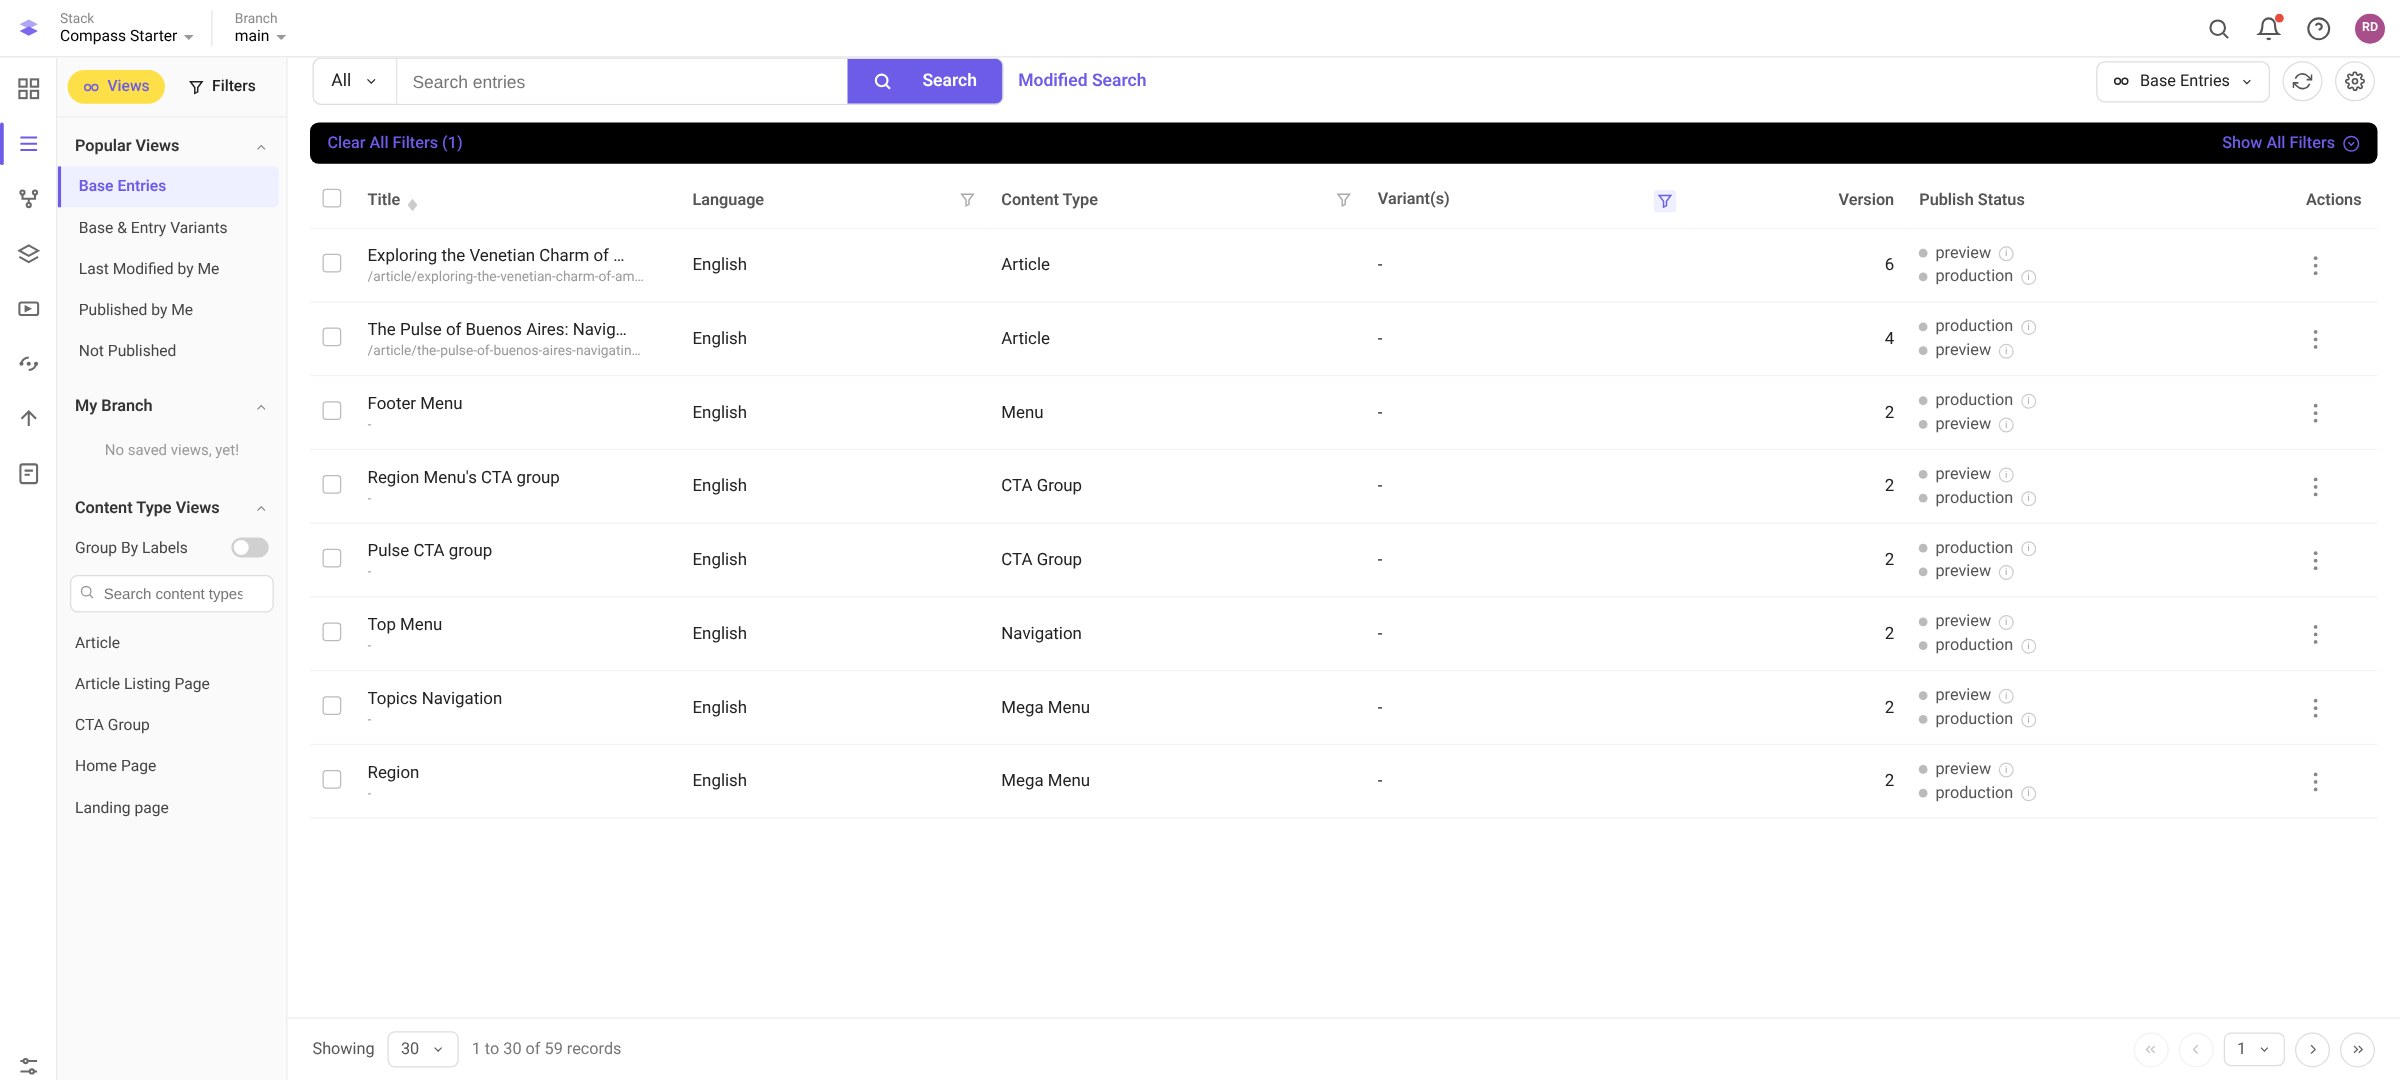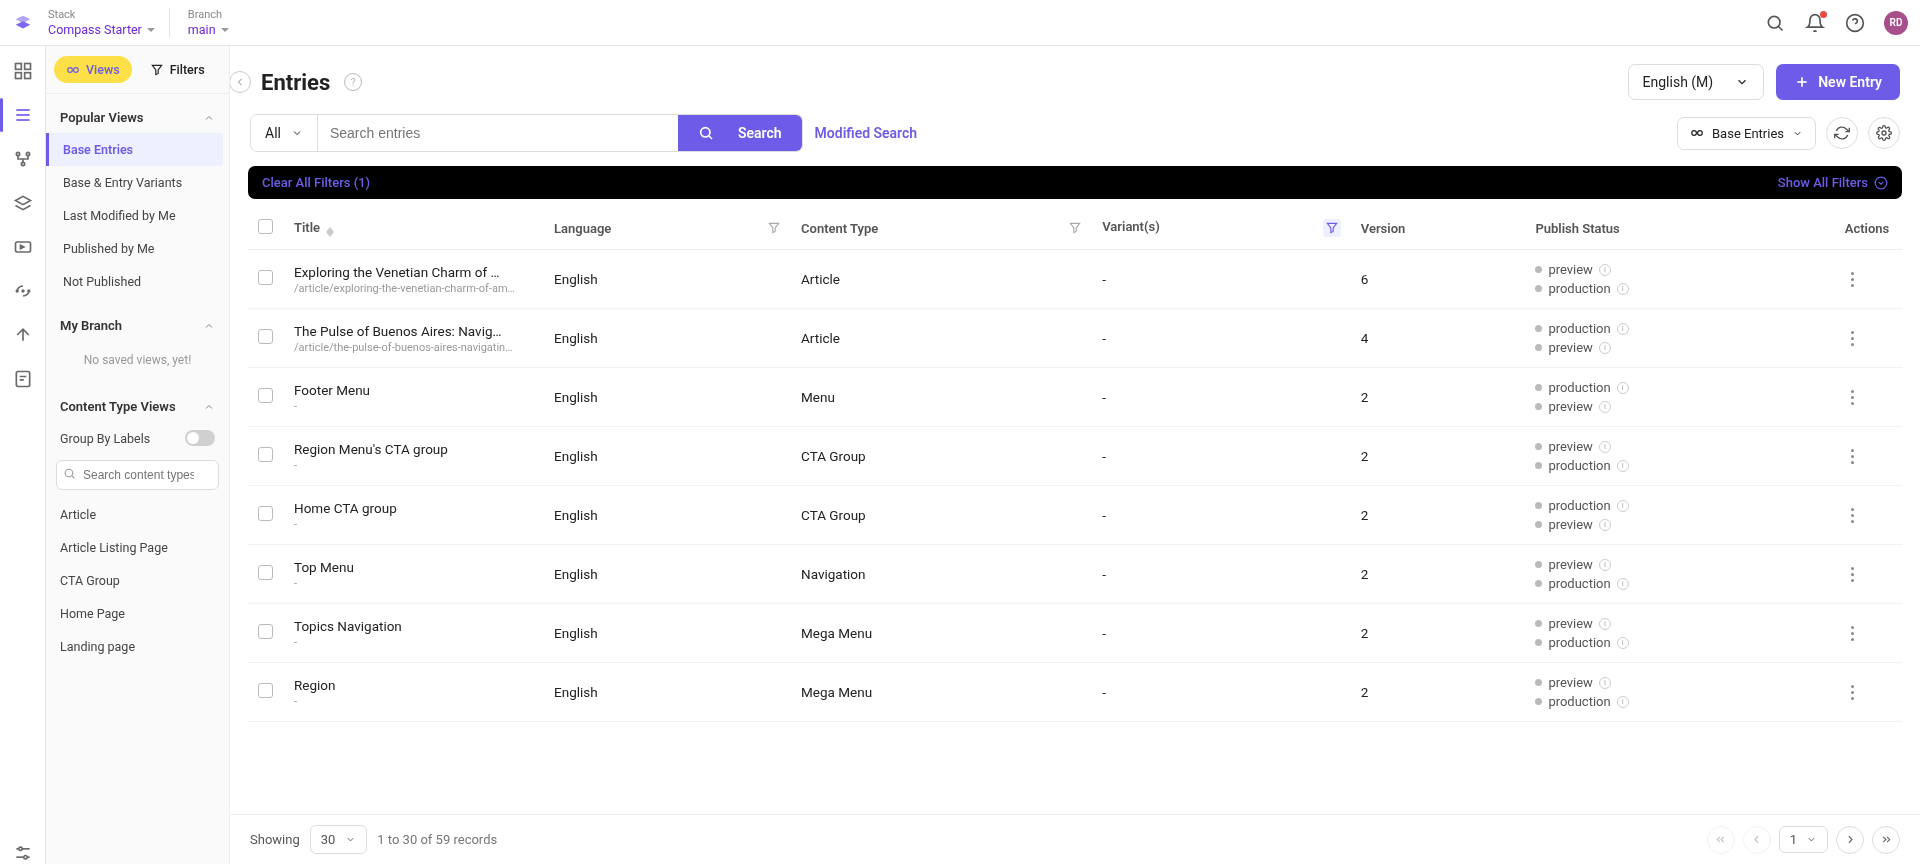--- a/index.html
+++ b/index.html
@@ -5,21 +5,21 @@
 * { box-sizing: border-box; margin: 0; padding: 0; }
 body { font-family: -apple-system, BlinkMacSystemFont, "Segoe UI", Roboto, sans-serif; font-size: 13px; color: #222; background: #fff; overflow: hidden; }
 
 .topbar { height: 46px; border-bottom: 1px solid #e5e5e5; display: flex; align-items: center; padding: 0 12px; }
 .topbar-left { display: flex; align-items: center; gap: 14px; }
 .logo { width: 22px; height: 22px; }
 .stack-box, .branch-box { display: flex; flex-direction: column; gap: 1px; }
 .stack-box { padding-right: 14px; border-right: 1px solid #e5e5e5; }
 .branch-box { padding-left: 4px; }
 .sb-label { font-size: 11px; color: #888; }
-.sb-value { font-size: 12.5px; color: #6d28d9; display: flex; align-items: center; gap: 5px; }
+.sb-value { font-size: 12.5px; color: #000000; display: flex; align-items: center; gap: 5px; }
 .caret-down { width: 0; height: 0; border-left: 4px solid transparent; border-right: 4px solid transparent; border-top: 4px solid #999; }
 .topbar-right { margin-left: auto; display: flex; align-items: center; gap: 18px; }
 .icon-btn { width: 22px; height: 22px; display: flex; align-items: center; justify-content: center; cursor: pointer; color: #555; }
 .bell-wrap { position: relative; }
 .bell-dot { position: absolute; top: -1px; right: -1px; width: 7px; height: 7px; border-radius: 50%; background: #e74c3c; }
 .avatar { width: 24px; height: 24px; border-radius: 50%; background: #a84e8a; color: #fff; font-size: 10px; font-weight: 600; display: flex; align-items: center; justify-content: center; }
 
 .main { display: flex; height: calc(100vh - 46px); }
 .iconrail { width: 46px; border-right: 1px solid #e5e5e5; display: flex; flex-direction: column; align-items: center; padding-top: 14px; gap: 22px; }
 .rail-icon { width: 22px; height: 22px; display: flex; align-items: center; justify-content: center; color: #6a6a6a; cursor: pointer; position: relative; }
@@ -79,21 +79,21 @@
 .chk { width: 15px; height: 15px; border: 1.5px solid #bbb; border-radius: 3px; cursor: pointer; display: inline-block; }
 .title-cell { max-width: 250px; }
 .title-main { white-space: nowrap; overflow: hidden; text-overflow: ellipsis; color: #222; }
 .title-sub { font-size: 11px; color: #999; white-space: nowrap; overflow: hidden; text-overflow: ellipsis; margin-top: 2px; }
 .status-stack { display: flex; flex-direction: column; gap: 4px; }
 .status-row { display: flex; align-items: center; gap: 6px; font-size: 13px; color: #555; }
 .dot { width: 7px; height: 7px; border-radius: 50%; background: #bbb; }
 .info-ic { width: 12px; height: 12px; border: 1px solid #ccc; border-radius: 50%; font-size: 8px; display: inline-flex; align-items: center; justify-content: center; color: #aaa; }
 .kebab { width: 20px; display: flex; flex-direction: column; align-items: center; gap: 3px; cursor: pointer; }
 .kebab span { width: 3px; height: 3px; border-radius: 50%; background: #888; }
-.col-version { }
+.col-version { text-align: right; }
 
 .pager { display: flex; align-items: center; padding: 10px 20px; border-top: 1px solid #eee; font-size: 13px; color: #555; }
 .pager-dd { border: 1px solid #ddd; border-radius: 6px; padding: 6px 10px; margin: 0 10px; display: flex; align-items: center; gap: 10px; cursor: pointer; }
 .pager-info { color: #777; }
 .pager-right { margin-left: auto; display: flex; align-items: center; gap: 8px; }
 .pg-btn { width: 28px; height: 28px; border: 1px solid #ddd; border-radius: 50%; display: flex; align-items: center; justify-content: center; cursor: pointer; color: #666; }
 .pg-btn.disabled { opacity: 0.4; cursor: default; }
 .pg-num { border: 1px solid #ddd; border-radius: 6px; padding: 5px 10px; display: flex; align-items: center; gap: 9px; }
 
 .sort-arrows { display: inline-flex; flex-direction: column; gap: 0px; margin-left: 6px; color: #ccc; }
@@ -290,44 +290,20 @@
       </div>
       <div class="ct-item">Article</div>
       <div class="ct-item">Article Listing Page</div>
       <div class="ct-item">CTA Group</div>
       <div class="ct-item">Home Page</div>
       <div class="ct-item">Landing page</div>
     </div>
   </div>
 
   <div class="content">
-    <div class="page-header">
-      <div class="back-circle">
-          <svg width="12" height="12" viewBox="0 0 24 24" fill="none" stroke="currentColor" stroke-width="2">
-            <polyline points="15 18 9 12 15 6"></polyline>
-          </svg>
-        </div>
-      <span class="page-title">Entries</span>
-      <span class="help-circle">?</span>
-      <div class="header-right">
-        <div class="lang-dd">
-          <span>English (M)</span>
-          <svg width="14" height="14" viewBox="0 0 24 24" fill="none" stroke="currentColor" stroke-width="2">
-              <polyline points="6 9 12 15 18 9"></polyline>
-            </svg>
-        </div>
-        <div class="new-entry-btn">
-          <svg width="16" height="16" viewBox="0 0 24 24" fill="none" stroke="currentColor" stroke-width="2.5">
-              <line x1="12" y1="5" x2="12" y2="19"></line>
-              <line x1="5" y1="12" x2="19" y2="12"></line>
-            </svg>
-          <span>New Entry</span>
-        </div>
-      </div>
-    </div>
 
     <div class="searchbar">
       <div class="search-wrap">
         <div class="search-dd">
           <span>All</span>
           <svg width="12" height="12" viewBox="0 0 24 24" fill="none" stroke="currentColor" stroke-width="2">
               <polyline points="6 9 12 15 18 9"></polyline>
             </svg>
         </div>
         <input class="search-input" placeholder="Search entries" style="">
@@ -535,21 +511,21 @@
                 <div class="kebab">
                   <span></span>
                   <span></span>
                   <span></span>
                 </div>
               </td>
             </tr>
             <tr>
     <td><span class="chk"></span></td>
     <td class="title-cell">
-                <div class="title-main">Home CTA group</div>
+                <div class="title-main">Pulse CTA group</div>
                 <div class="title-sub">-</div>
               </td>
     <td>English</td>
     <td>CTA Group</td>
     <td>-</td>
     <td class="col-version">2</td>
     <td>
                 <div class="status-stack">
                   <div class="status-row">
                     <span class="dot"></span>

